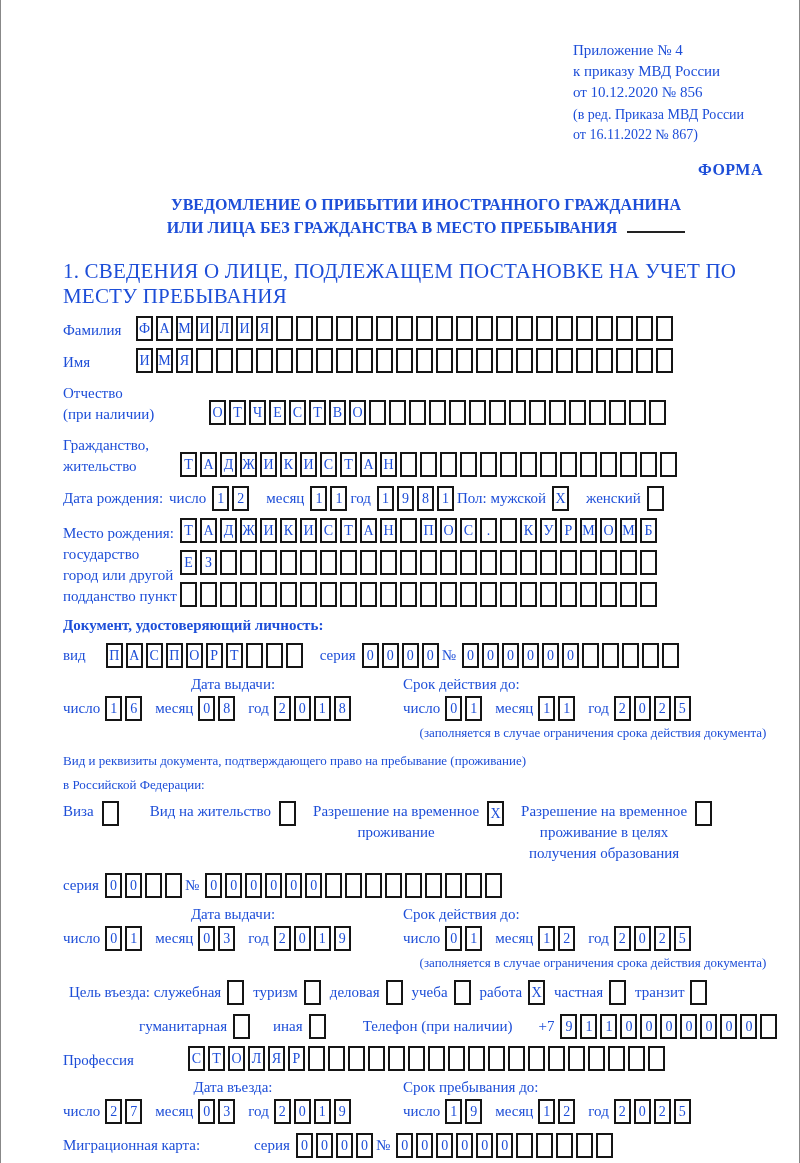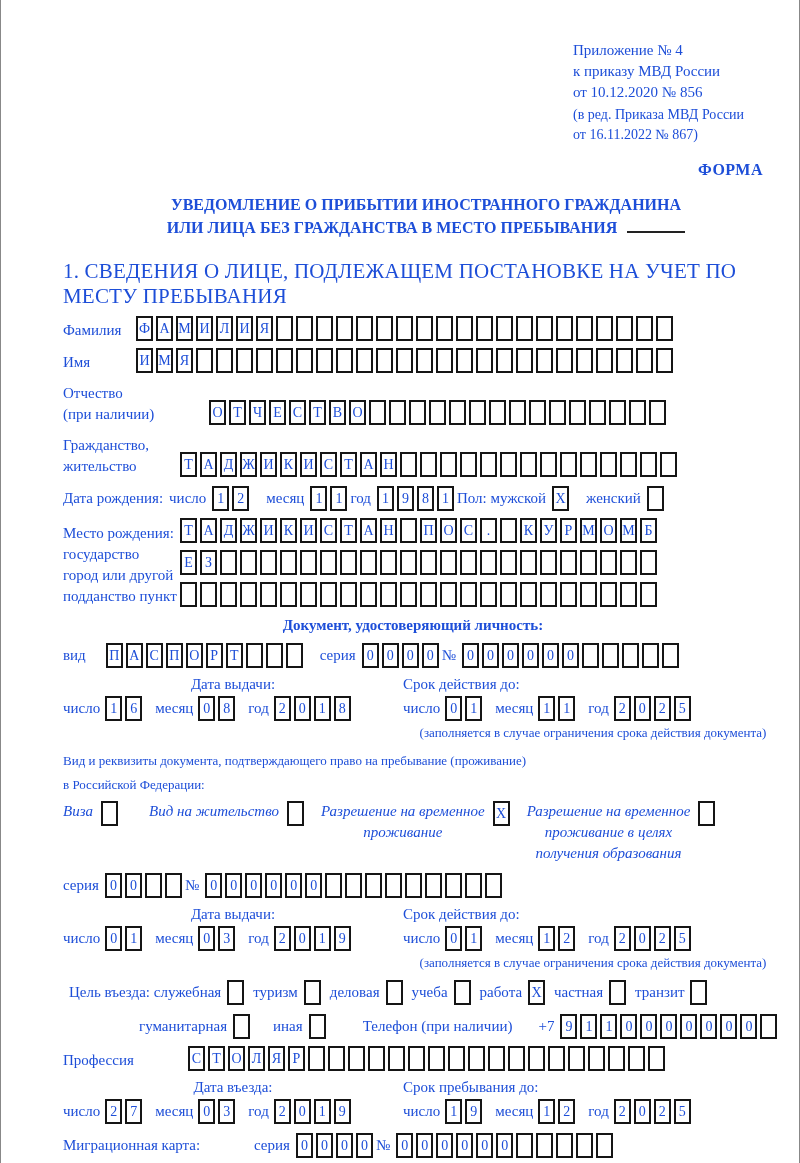--- a/index.html
+++ b/index.html
@@ -22,37 +22,37 @@
   .cells { display:flex; flex-wrap:nowrap; }
   .cell {
     width:17px; height:25px; border:2px solid #151515; margin-right:3px;
     display:inline-flex; align-items:center; justify-content:center;
     font-size:14px; font-family:"Liberation Serif", serif; background:#fff; flex-shrink:0;
   }
   .mb6 { margin-bottom:7px; }
   .inline-row { display:flex; align-items:center; font-size:15px; margin-top:9px; flex-wrap:nowrap; }
   .inline-row .t { margin-right:6px; white-space:nowrap; }
   .gap { width:14px; flex-shrink:0; }
-  .center-bold { text-align:center; font-weight:bold; font-size:15px; margin-top:10px; width:700px; }
+  .center-bold { text-align:left; font-weight:bold; font-size:15px; margin-top:10px; width:700px; }
 
   .dates-block { display:flex; margin-top:8px; }
   .dates-col { }
   .dc-left { width:340px; }
   .dc-right { width:380px; }
   .dates-title { text-align:center; font-size:15px; }
   .dc-right .dates-title { text-align:left; }
   .dgroup { display:flex; align-items:center; font-size:15px; margin-top:3px; }
   .dgroup .t { margin:0 5px 0 0; white-space:nowrap; }
   .dgroup .cells { margin-right:10px; }
   .dates-note { font-size:13px; text-align:center; margin-top:4px; white-space:nowrap; }
 
   .para { font-size:13px; line-height:24px; margin-top:8px; }
   .permit-row { display:flex; align-items:flex-start; margin-top:4px; font-size:15px; }
   .permit-opt { display:flex; align-items:flex-start; }
-  .permit-opt .opt-lbl { line-height:21px;font-style:italic; }
+  .permit-opt .opt-lbl { line-height:21px; }
   .opt-center { text-align:center; }
   .permit-opt .cells { margin:0 0 0 8px; }
   .purpose-row { display:flex; align-items:center; font-size:15px; margin-top:9px; }
   .purpose-row .t { margin:0 6px; white-space:nowrap; }
   .rep-block { display:flex; margin-top:8px; }
   .rep-labels { width:117px; font-size:15px; line-height:27px; flex-shrink:0; }
   .rep-rows .cells { margin-bottom:7px; }
 </style>
 </head>
 <body>

